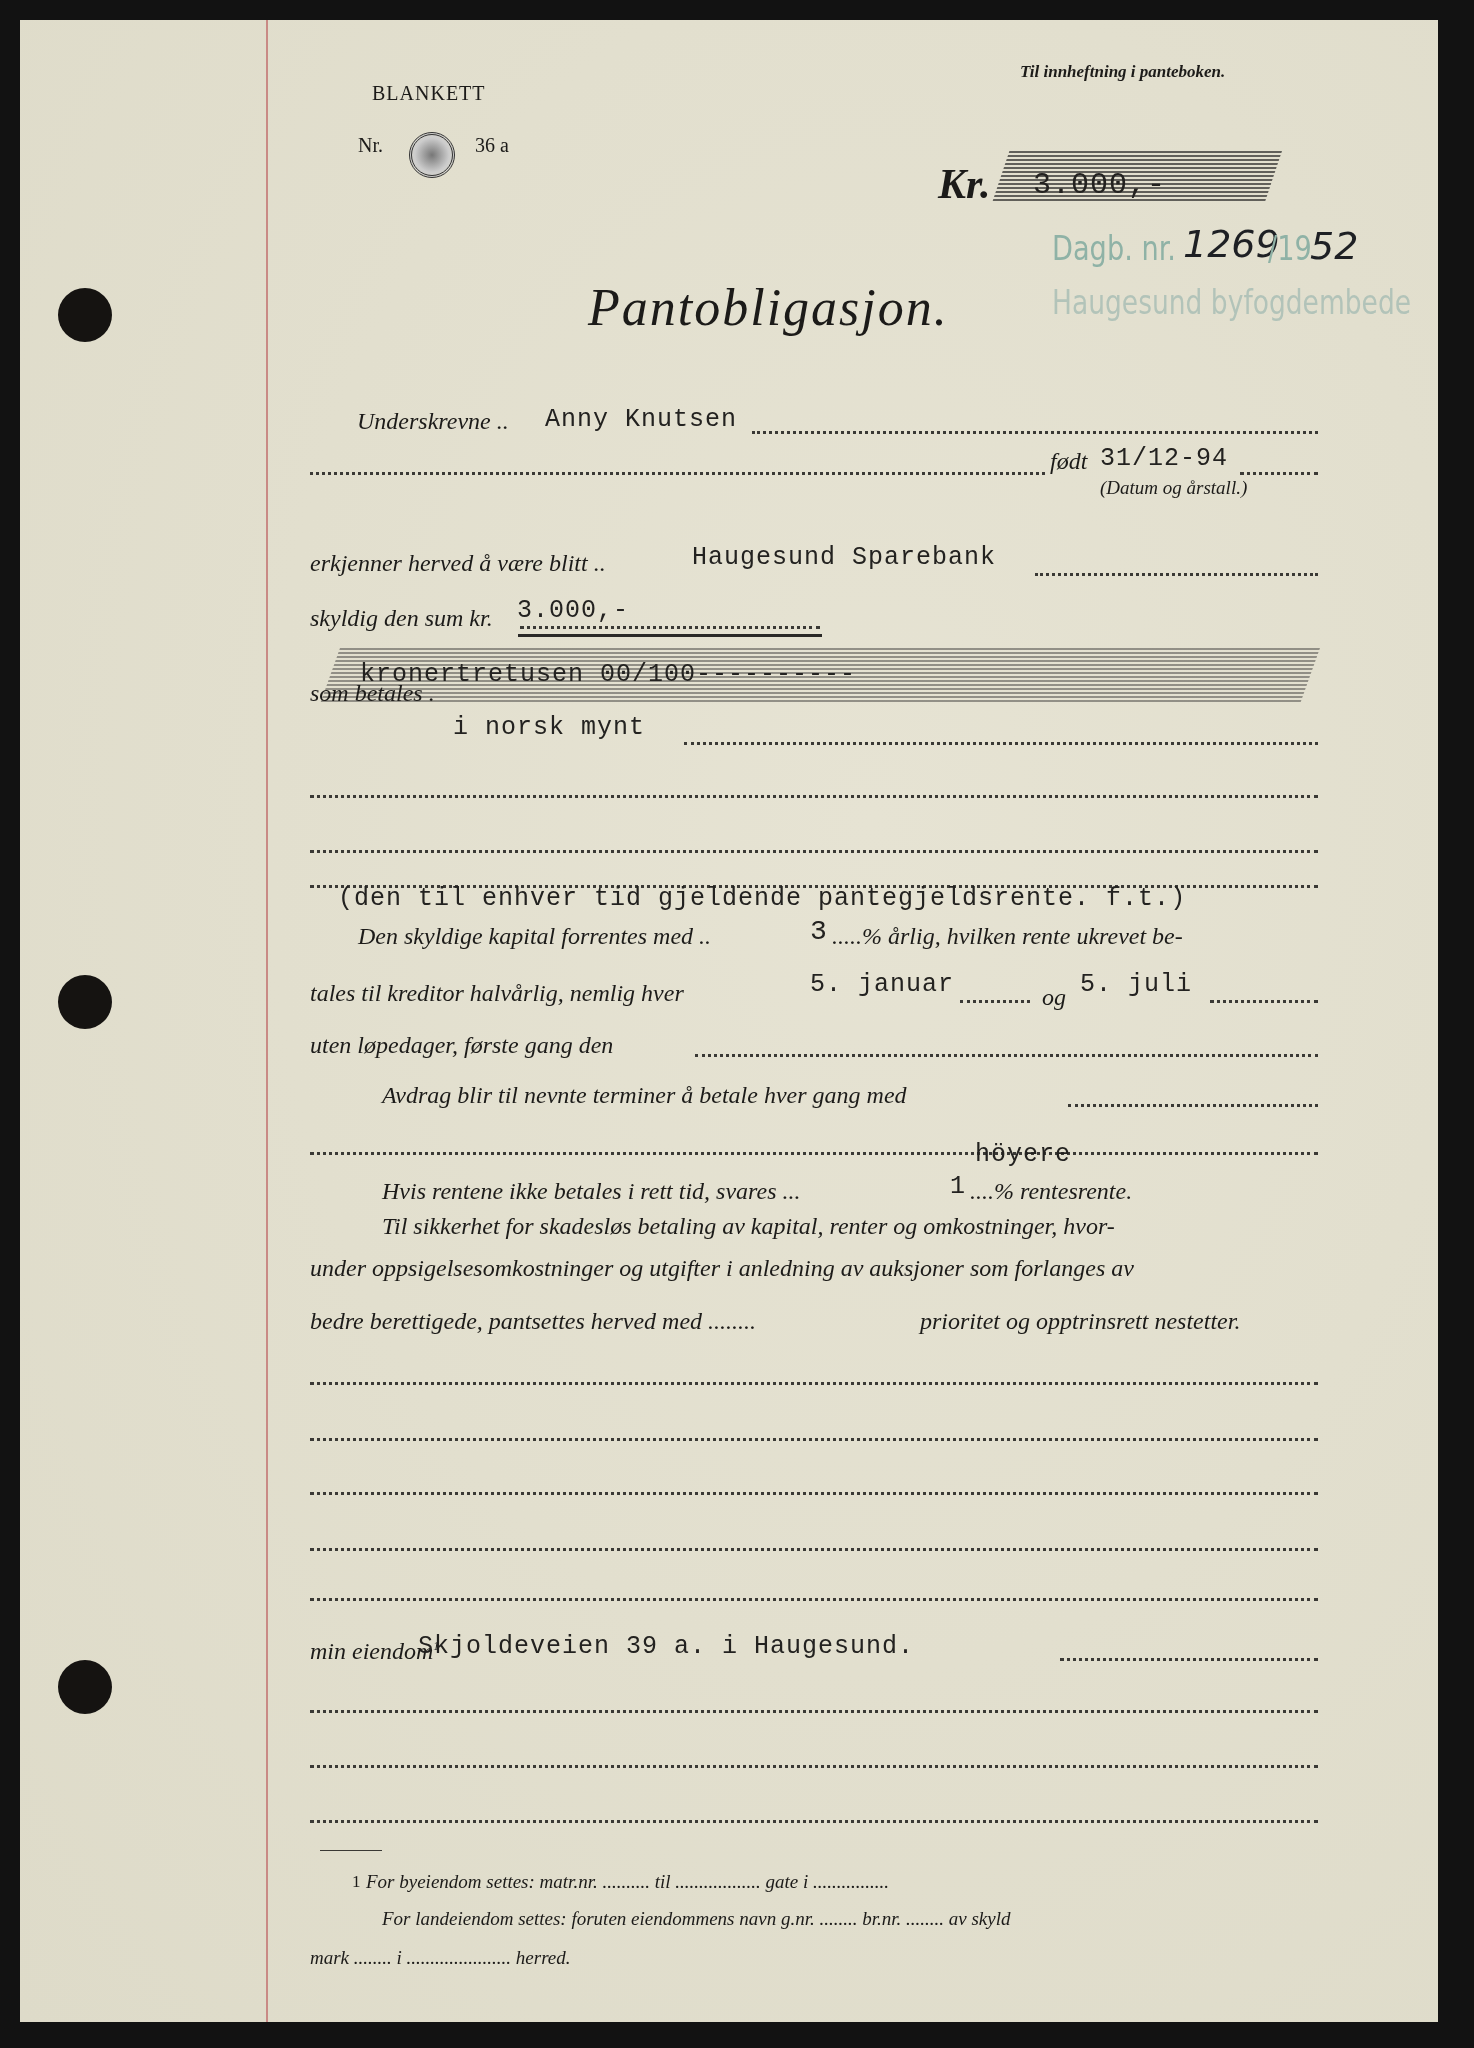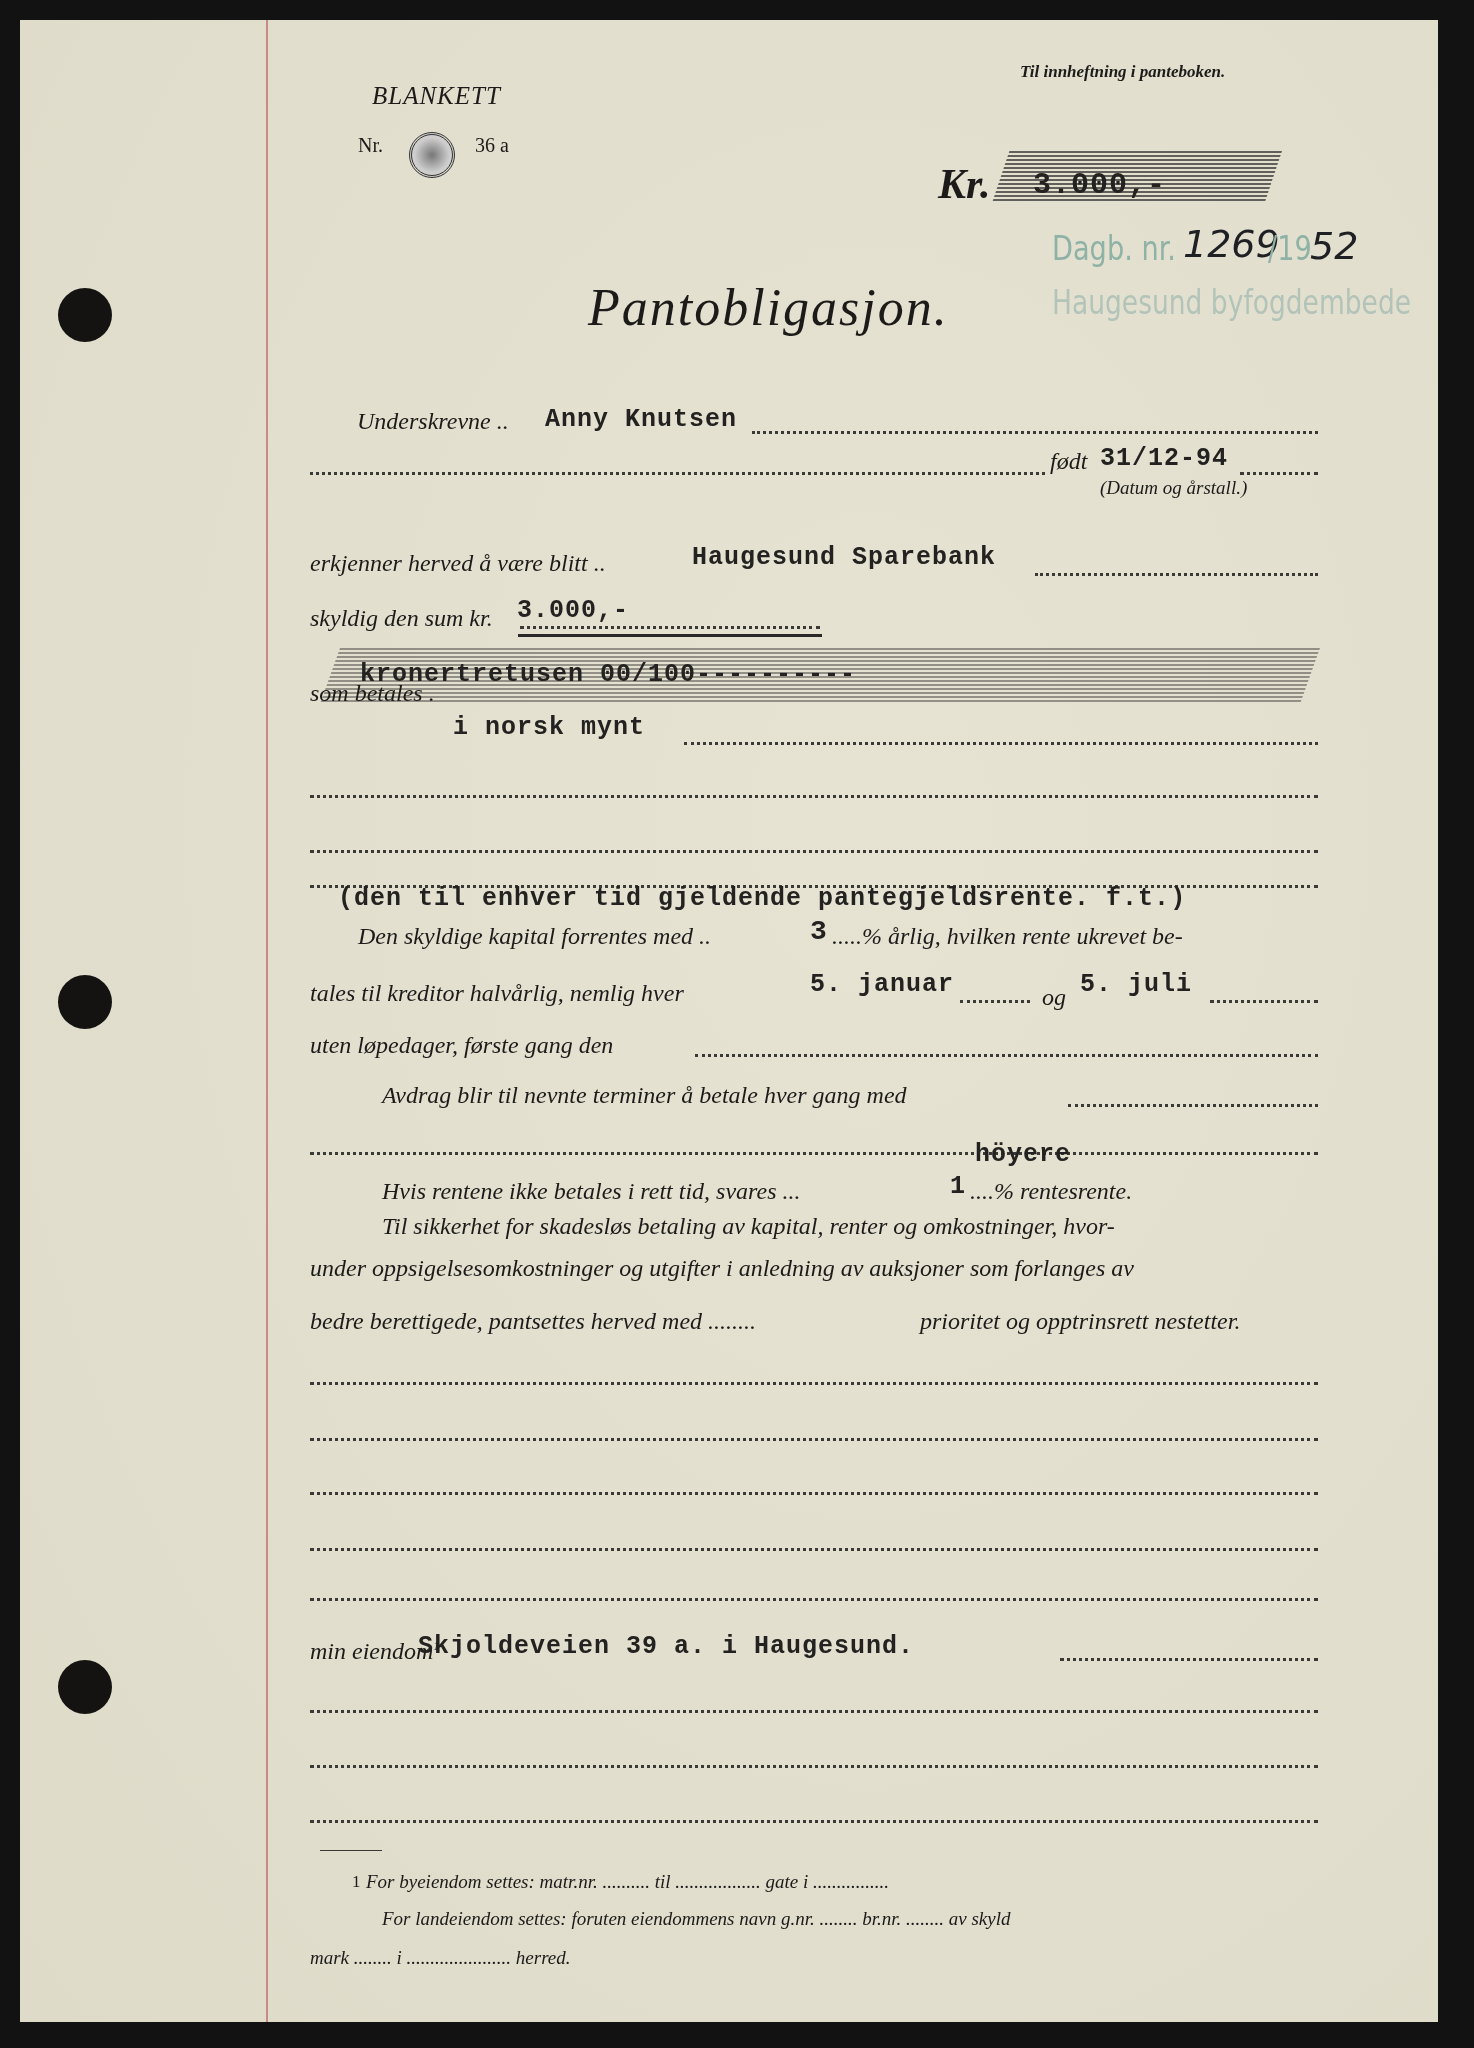--- a/index.html
+++ b/index.html
@@ -9,21 +9,21 @@
   }
   .paper {
     position: absolute; left: 20px; top: 20px; width: 1418px; height: 2002px;
     background: #e3e0cf;
     background-image: radial-gradient(ellipse at 60% 40%, #e6e3d3 0%, #dedbc9 100%);
   }
   .margin-line { position: absolute; left: 246px; top: 0; width: 2px; height: 100%; background: #c98a85; }
   .hole { position: absolute; left: 38px; width: 54px; height: 54px; border-radius: 50%; background: #151311; }
   .abs { position: absolute; white-space: nowrap; }
   .print-italic { font-family: "Liberation Serif", serif; font-style: italic; font-size: 24px; }
-  .type { font-family: "Liberation Mono", monospace; font-weight: bold; font-size: 25px; color: #232220; letter-spacing: 1px; }
+  .type { font-family: "Liberation Mono", monospace; font-weight: normal; font-size: 25px; color: #232220; letter-spacing: 1px; }
   .dotline { position: absolute; height: 0; border-bottom: 3px dotted #3a3935; }
   .small { font-size: 19px; }
   .hatch {
     position: absolute;
     background: repeating-linear-gradient(to bottom, #4a4945 0px, #4a4945 2px, transparent 2px, transparent 4px);
     clip-path: polygon(6% 0, 100% 0, 94% 100%, 0 100%);
     opacity: 0.85;
   }
   .hatch-light {
     position: absolute;
@@ -38,21 +38,21 @@
 </style>
 </head>
 <body>
 
 <div class="paper">
   <div class="margin-line"></div>
   <div class="hole" style="top:268px"></div>
   <div class="hole" style="top:955px"></div>
   <div class="hole" style="top:1640px"></div>
 
-  <div class="abs" style="left:352px;top:62px;font-size:25px;letter-spacing:1px;font-style:italic;">BLANKETT</div>
+  <div class="abs" style="left:352px;top:62px;font-size:20px;letter-spacing:1px;">BLANKETT</div>
   <div class="abs" style="left:338px;top:114px;font-size:20px;">Nr.</div>
   <div class="seal" style="left:389px;top:112px;"></div>
   <div class="abs" style="left:455px;top:114px;font-size:20px;">36 a</div>
   <div class="abs" style="left:1000px;top:42px;font-size:17px;font-style:italic;font-weight:bold;">Til innheftning i panteboken.</div>
 
   <div class="abs" style="left:918px;top:140px;font-size:42px;font-style:italic;font-weight:bold;">Kr.</div>
   <div class="hatch" style="left:972px;top:131px;width:290px;height:52px;"></div>
   <div class="abs type" style="left:1013px;top:148px;font-size:30px;">3.000,-</div>
 
   <div class="abs stamp" style="left:1032px;top:208px;">Dagb. nr.</div>

